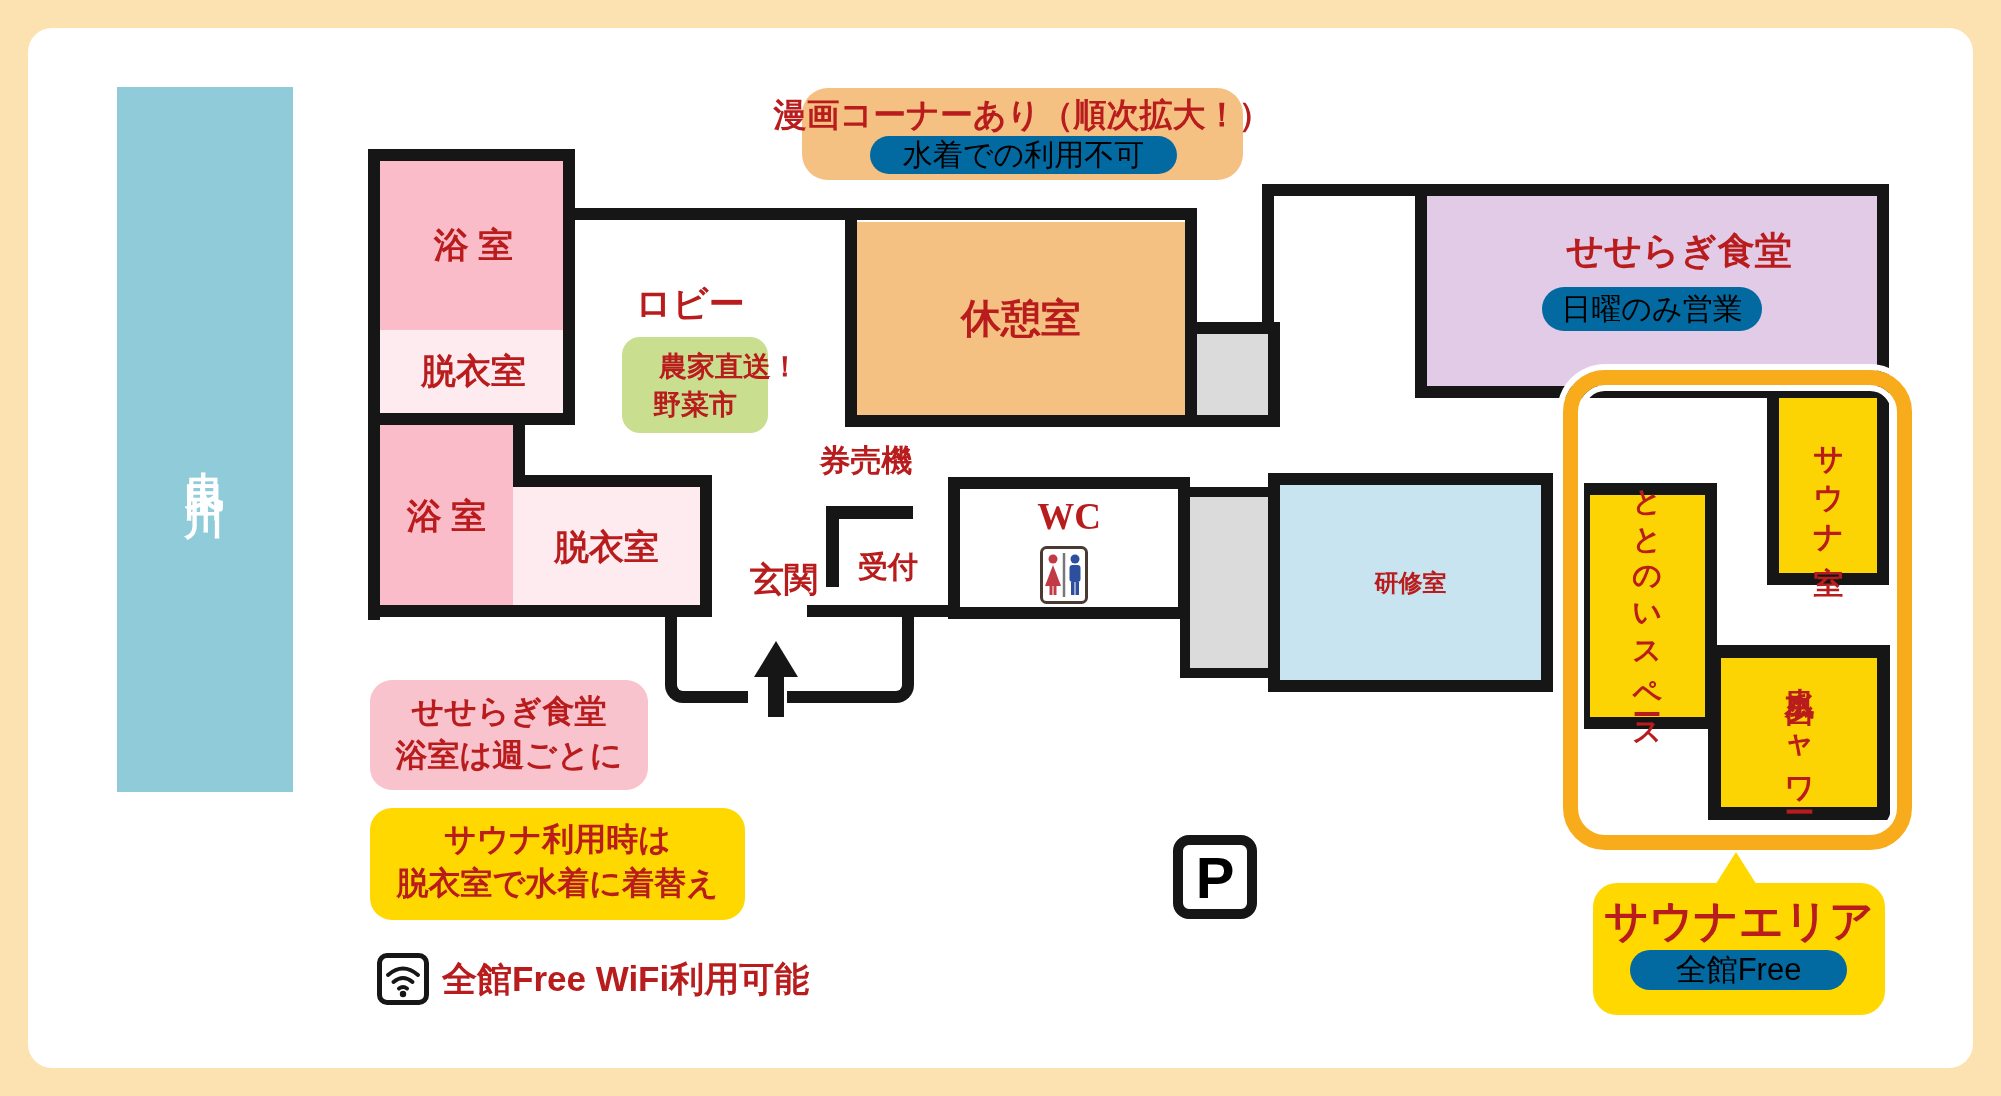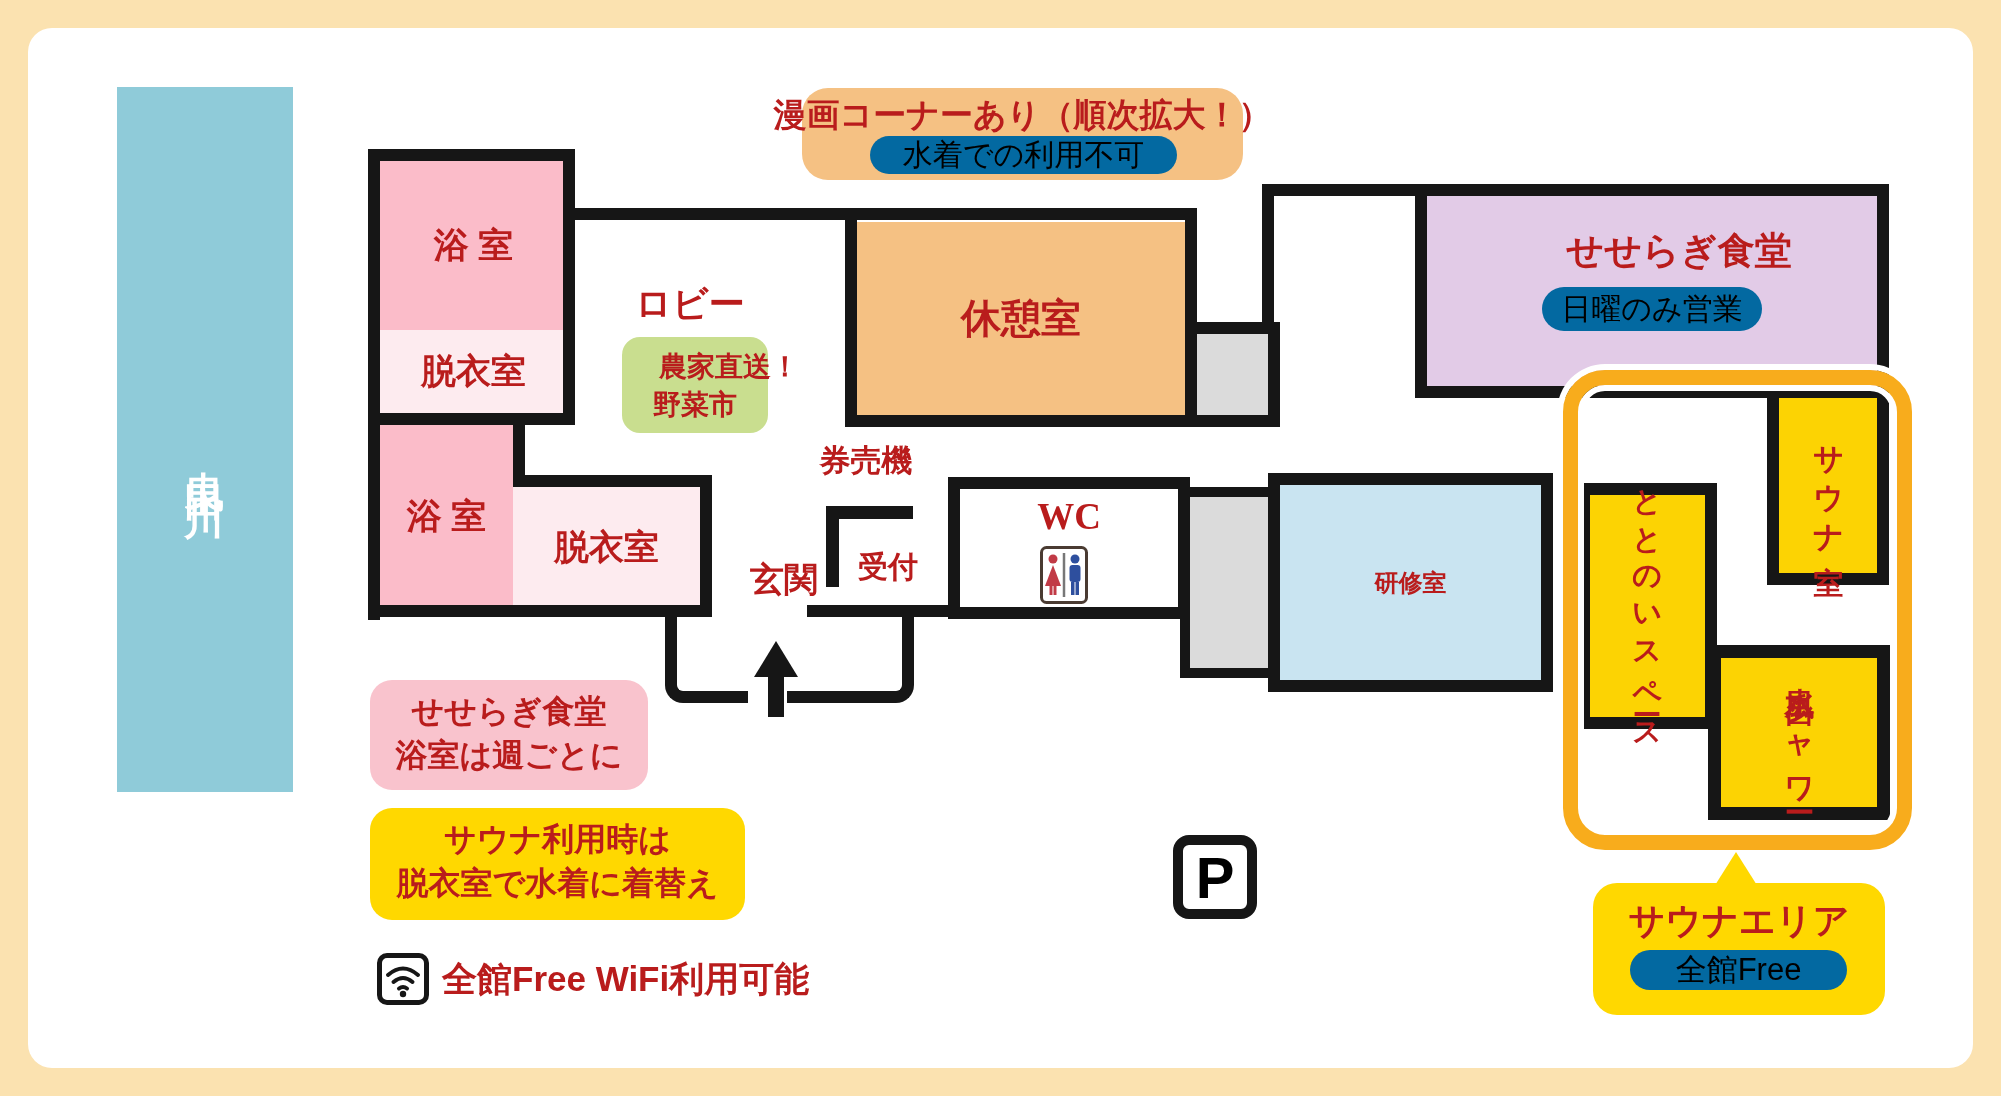--- a/index.html
+++ b/index.html
@@ -60,21 +60,21 @@
   #green-badge{left:622px;top:337px;width:146px;height:96px;background:var(--c-green);border-radius:18px;}
   #gb1{left:658px;top:350px;width:142px;height:34px;font-size:28px;}
   #gb2{left:622px;top:388px;width:146px;height:34px;font-size:28px;}
   #pink-callout{left:370px;top:680px;width:278px;height:110px;background:var(--c-cpink);border-radius:22px;}
   #pc1{left:370px;top:692px;width:278px;height:40px;font-size:32px;}
   #pc2{left:370px;top:736px;width:278px;height:40px;font-size:32px;}
   #yellow-callout{left:370px;top:808px;width:375px;height:112px;background:var(--c-cyellow);border-radius:22px;}
   #yc1{left:370px;top:820px;width:375px;height:40px;font-size:32px;}
   #yc2{left:370px;top:864px;width:375px;height:40px;font-size:32px;text-align:center;}
   #sauna-callout{left:1593px;top:883px;width:292px;height:132px;background:var(--c-cyellow);border-radius:24px;}
-  #sc-title{left:1593px;top:900px;width:292px;height:42px;font-size:36px;}
+  #sc-title{left:1593px;top:900px;width:292px;height:42px;font-size:44px;}
   #sc-pill{left:1630px;top:950px;width:217px;height:40px;border-radius:20px;font-size:31px;}
   #pill-dining{left:1542px;top:287px;width:220px;height:44px;border-radius:22px;font-size:30px;}
   
   #lbl-bath1{left:380px;top:161px;width:187px;height:169px;font-size:35px;}
   #lbl-dress1{left:380px;top:330px;width:187px;height:83px;font-size:35px;}
   #lbl-bath2{left:380px;top:425px;width:133px;height:183px;font-size:35px;}
   #lbl-dress2{left:513px;top:487px;width:187px;height:121px;font-size:35px;}
   #lbl-lobby{left:600px;top:283px;width:180px;height:42px;font-size:36px;}
   #lbl-rest{left:857px;top:222px;width:328px;height:193px;font-size:40px;}
   #lbl-dining{left:1427px;top:228px;width:450px;height:46px;font-size:37px;padding-left:27px;}

